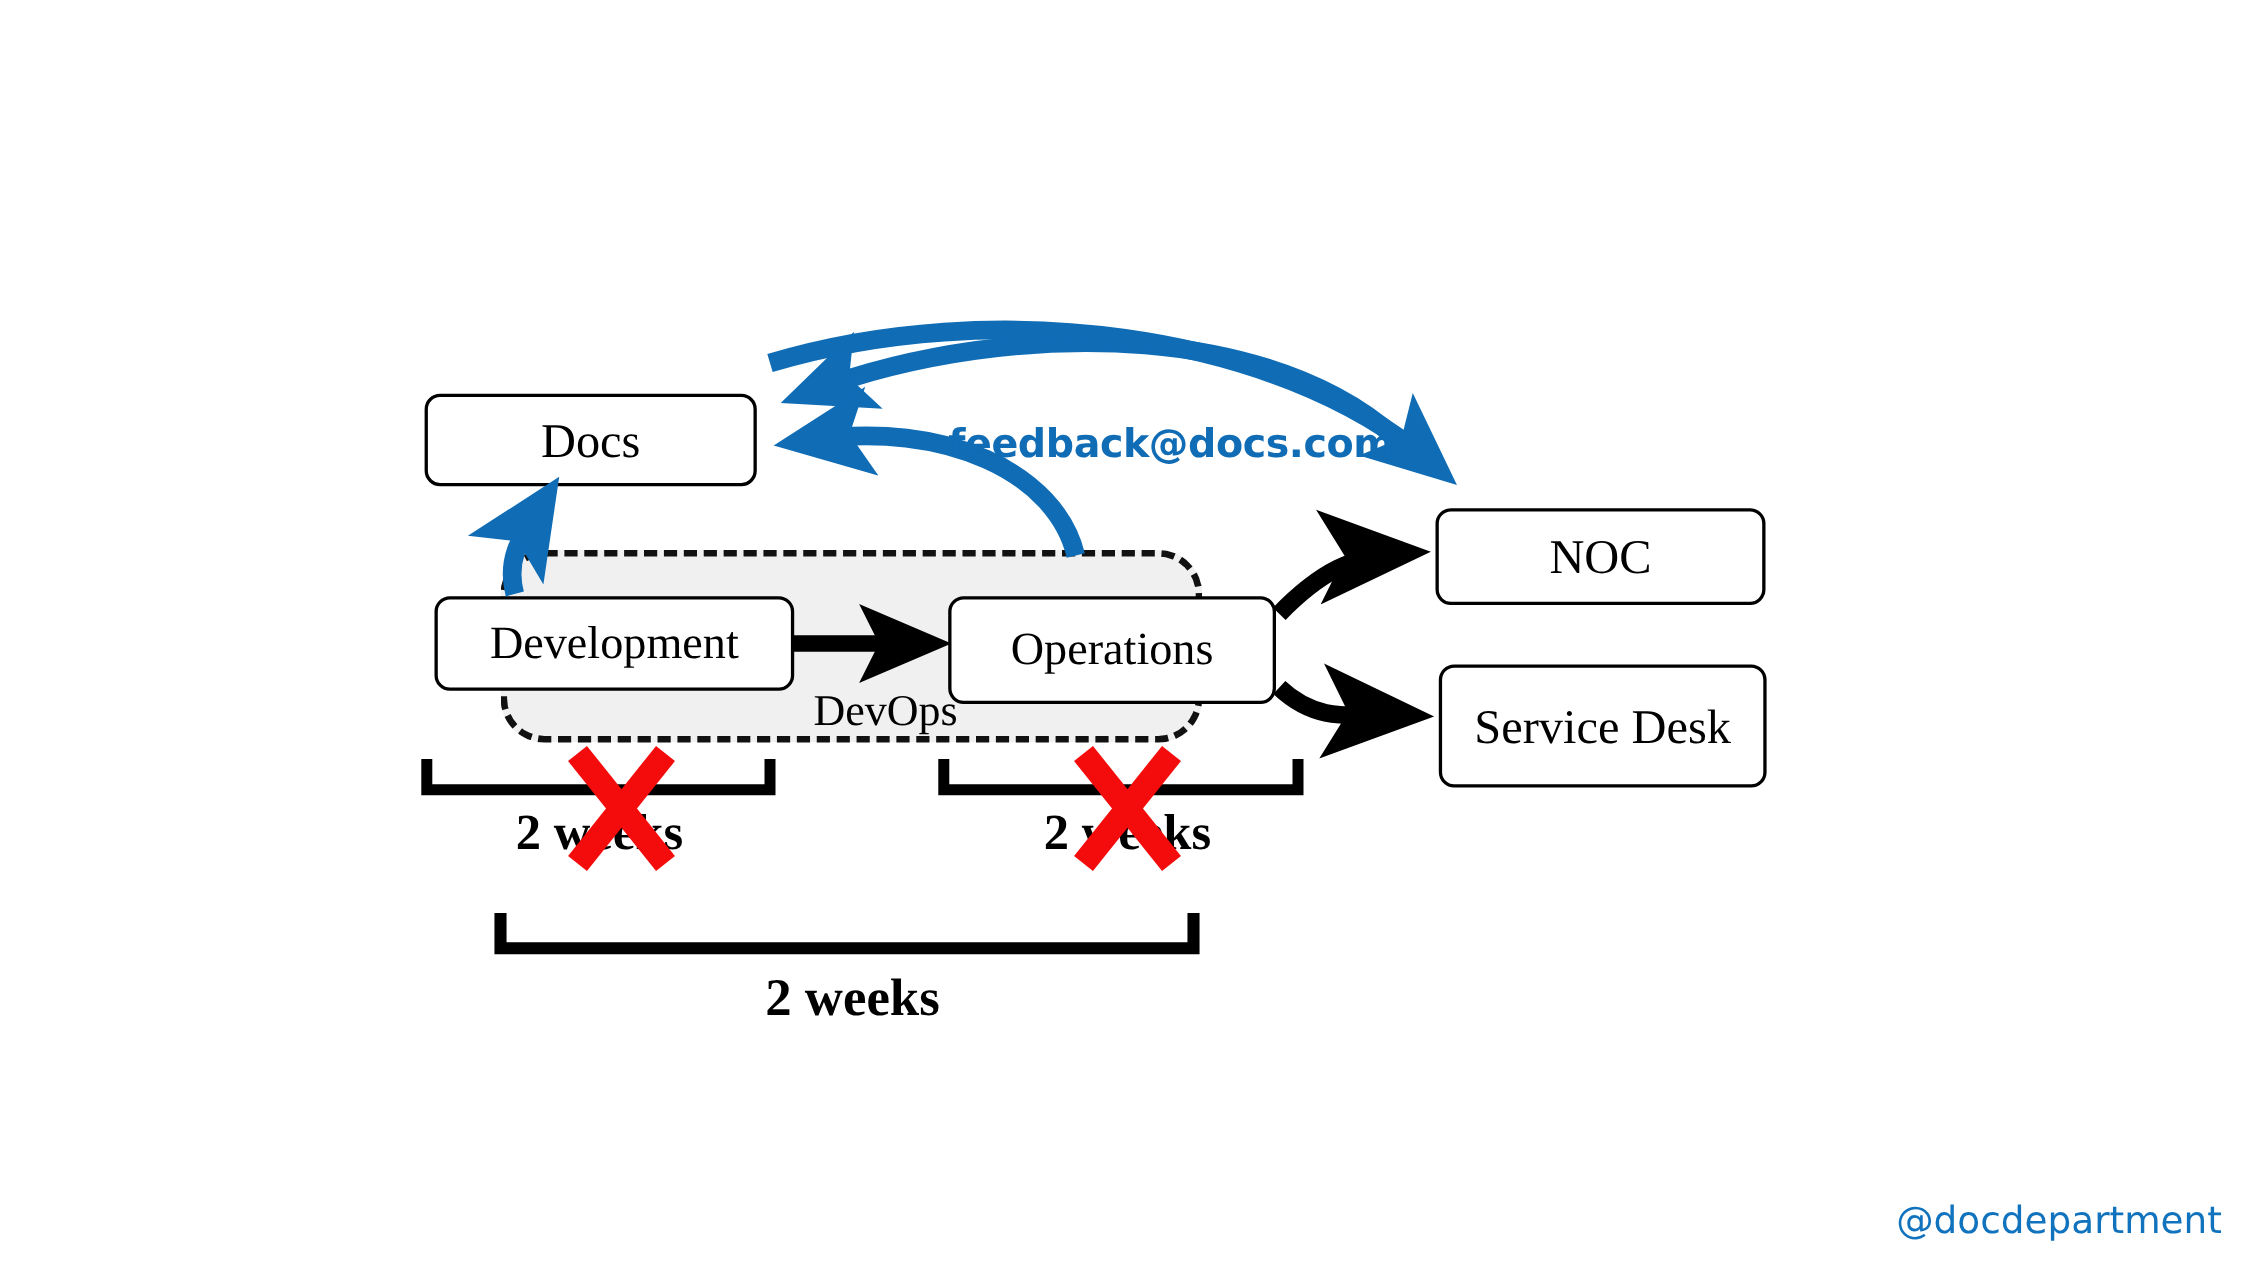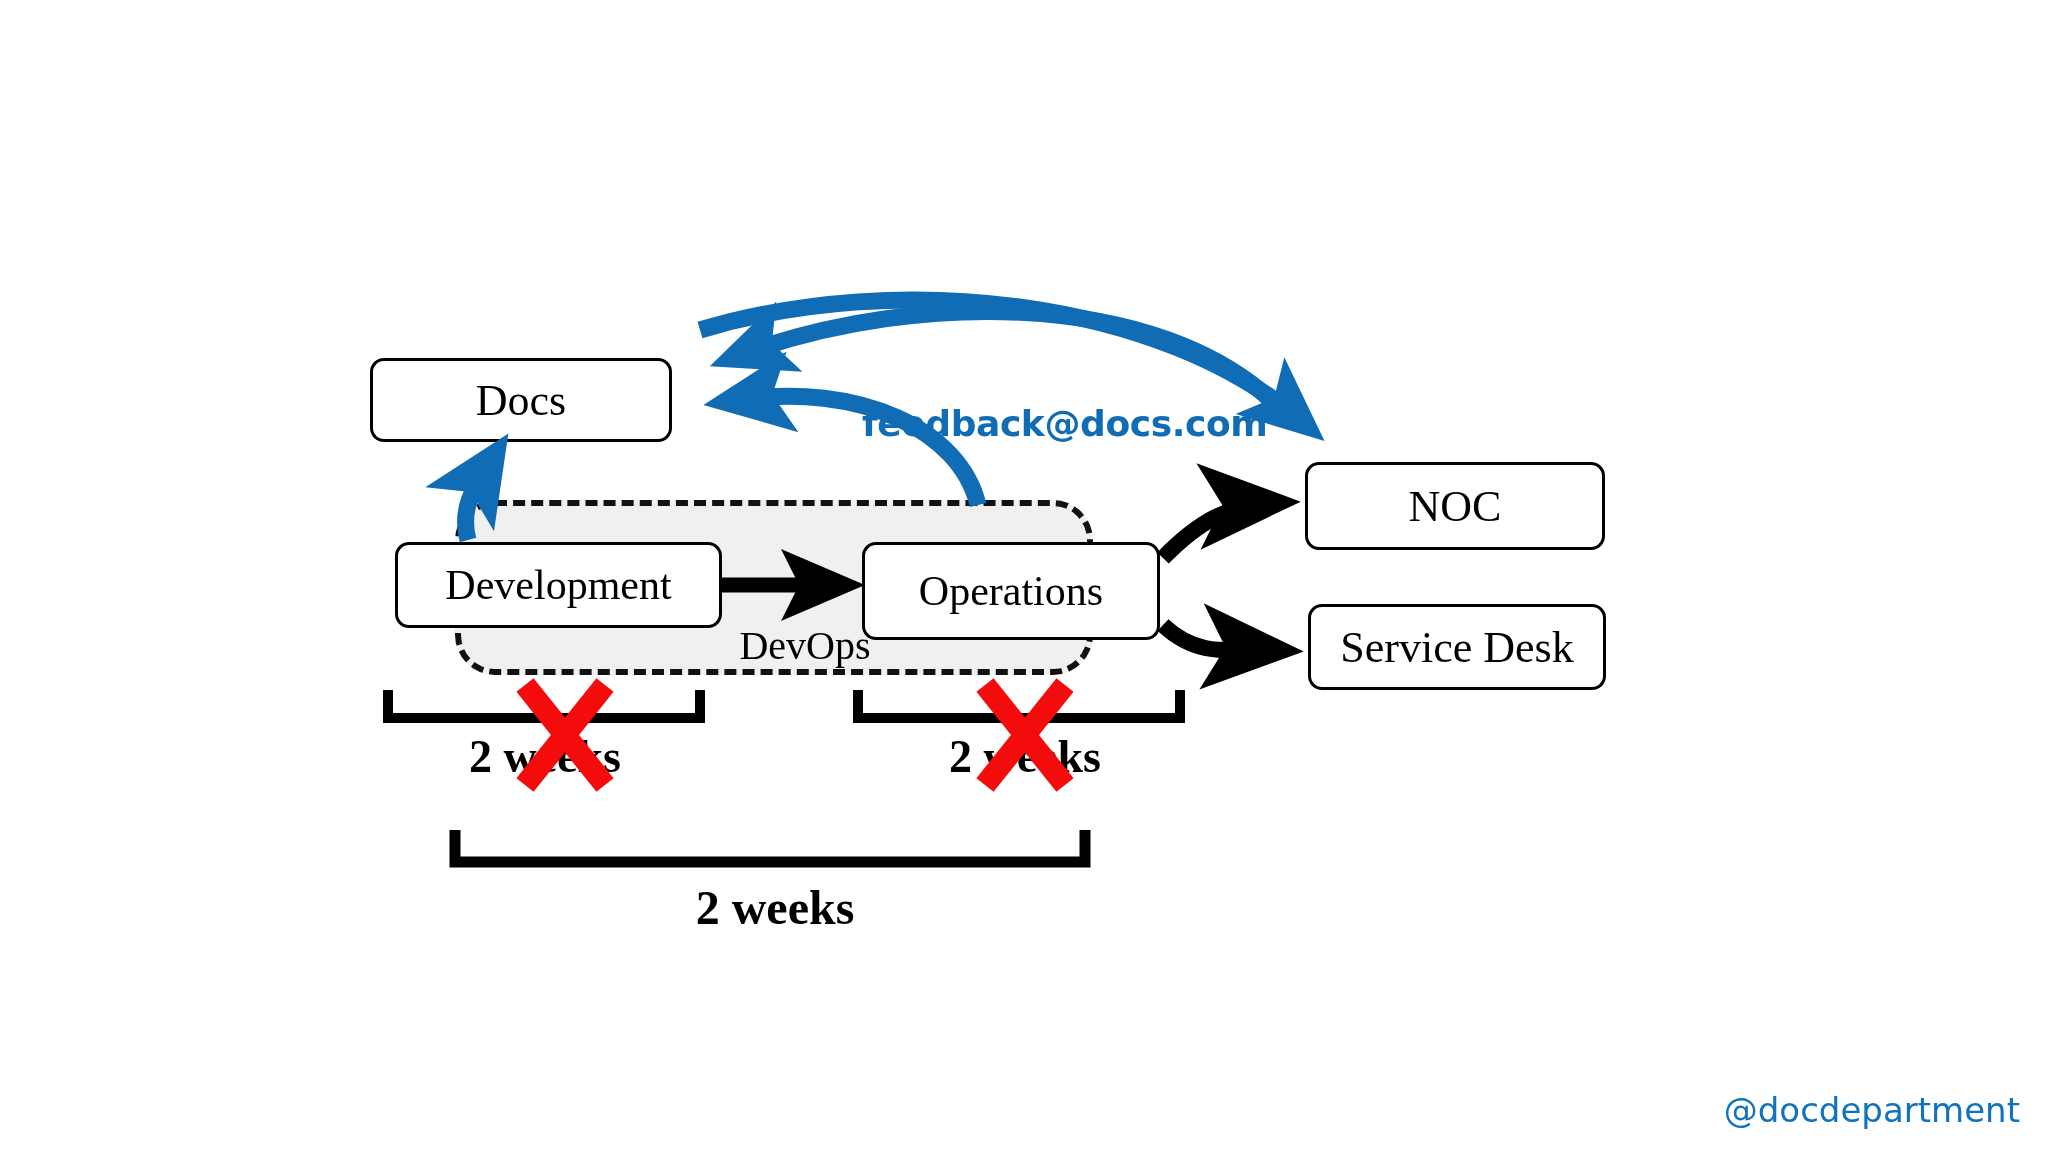--- a/index.html
+++ b/index.html
@@ -27,25 +27,25 @@
     border-radius: 14px;
     background: #ffffff;
     display: flex;
     align-items: center;
     justify-content: center;
     font-family: "Liberation Serif", serif;
     color: #000000;
     white-space: nowrap;
     z-index: 30;
   }
-  #node-docs      { left: 370px; top: 358px;  width: 302px; height: 84px;  font-size: 44px; }
+  #node-docs      { left: 386px; top: 358px;  width: 302px; height: 84px;  font-size: 44px; }
   #node-dev       { left: 395px; top: 542px;  width: 327px; height: 86px;  font-size: 42px; }
   #node-ops       { left: 862px; top: 542px;  width: 298px; height: 98px;  font-size: 42px; }
   #node-noc       { left: 1305px; top: 462px; width: 300px; height: 88px;  font-size: 44px; }
-  #node-servicedesk { left: 1308px; top: 604px; width: 298px; height: 86px; font-size: 44px; }
+  #node-servicedesk { left: 1308px; top: 604px; width: 298px; height: 112px; font-size: 44px; }
 
   #devops-container {
     position: absolute;
     left: 455px;
     top: 500px;
     width: 638px;
     height: 175px;
     box-sizing: border-box;
     border: 6px dashed #111111;
     border-radius: 40px;
@@ -93,21 +93,20 @@
     position: absolute;
     left: 862px;
     top: 383px;
     font-family: "DejaVu Sans", sans-serif;
     font-weight: bold;
     font-size: 36px;
     letter-spacing: -0.4px;
     color: #0f6cb5;
     z-index: 55;
     white-space: nowrap;
-    margin-top: 20px;
   }
   #watermark {
     position: absolute;
     right: 28px;
     bottom: 22px;
     font-family: "DejaVu Sans", sans-serif;
     font-size: 34px;
     color: #1173bd;
     z-index: 55;
     white-space: nowrap;

